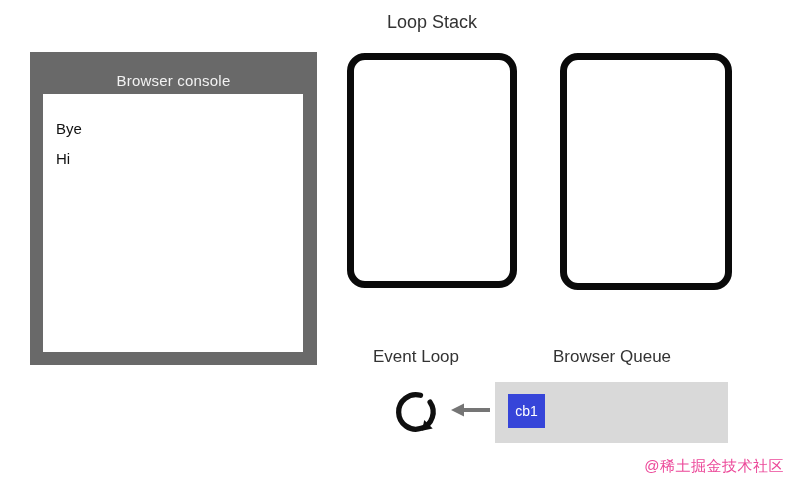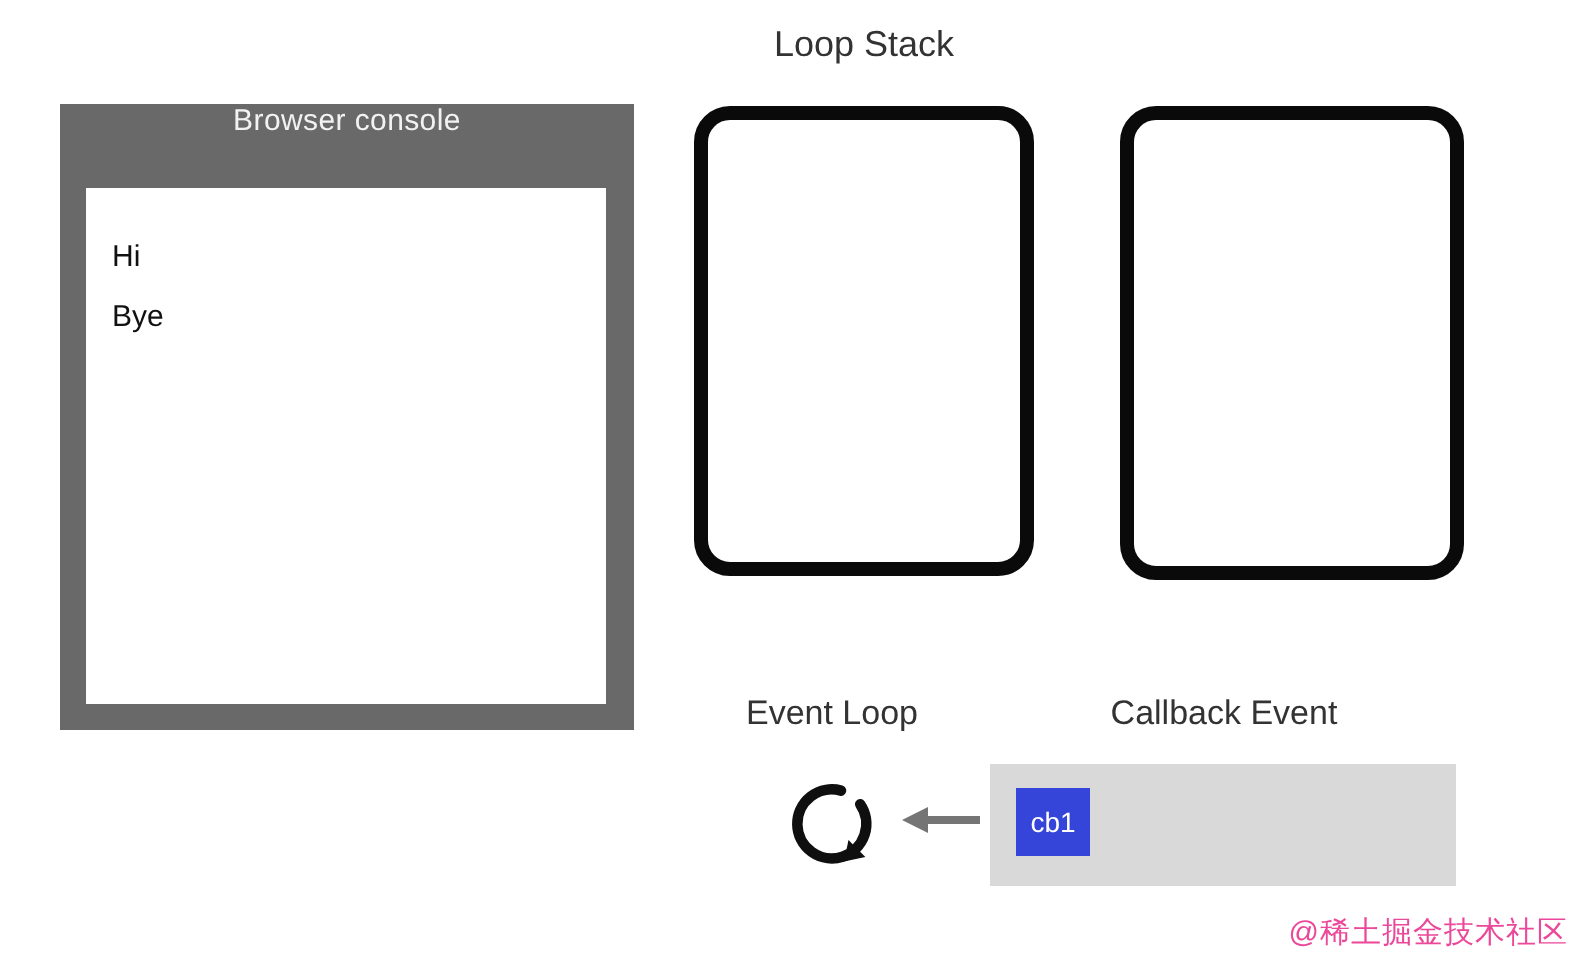--- a/index.html
+++ b/index.html
@@ -17,21 +17,21 @@
   
   .console-panel {
     position: absolute;
     left: 30px; top: 52px;
     width: 287px; height: 313px;
     background: #696969;
   }
   .console-title {
     position: absolute;
     top: 0; left: 0; right: 0;
-    padding-top: 0;
+    padding-top: 20px;
     text-align: center;
     color: #f2f2f2;
     font-size: 15px;
     letter-spacing: 0.2px;
   }
   .console-screen {
     position: absolute;
     left: 13px; top: 42px;
     width: 260px; height: 258px;
     background: #ffffff;
@@ -112,22 +112,22 @@
 </style>
 </head>
 <body>
 
 <div class="stage">
 
   <div class="console-panel">
     <div class="console-title">Browser console</div>
     <div class="console-screen">
       <div class="console-logs">
+        <div class="console-log">Bye</div>
         <div class="console-log">Hi</div>
-        <div class="console-log">Bye</div>
       </div>
     </div>
   </div>
 
   <div class="section-label label-call-stack">Loop Stack</div>
   <div class="thick-box box-call-stack"></div>
 
   <div class="thick-box box-web-apis"></div>
 
   <div class="section-label label-event-loop">Event Loop</div>
@@ -138,20 +138,20 @@
     </svg>
   </div>
 
   <div class="arrow-wrap">
     <svg width="44" height="18" viewBox="0 0 44 18" aria-hidden="true">
       <line x1="41" y1="9" x2="13" y2="9" stroke="#757575" stroke-width="4"></line>
       <polygon points="2,9 15,2.5 15,15.5" fill="#757575"></polygon>
     </svg>
   </div>
 
-  <div class="section-label label-callback-q">Callback Event</div>
+  <div class="section-label label-callback-q">Browser Queue</div>
   <div class="queue-bar">
     <div class="queue-item">cb1</div>
   </div>
 
   <div class="watermark">@稀土掘金技术社区</div>
 
 </div>
 
 </body></html>

